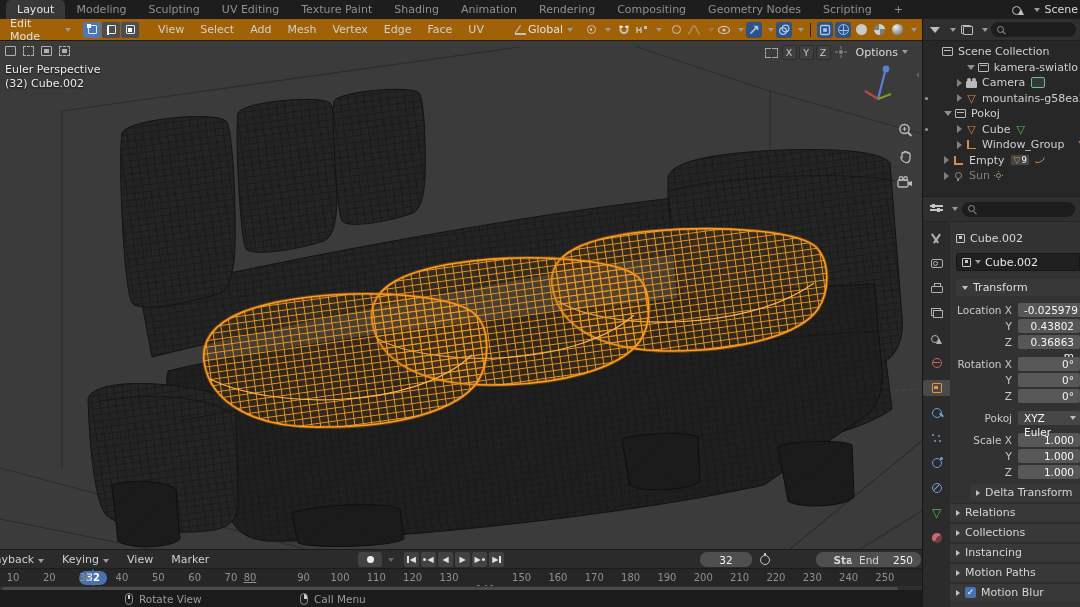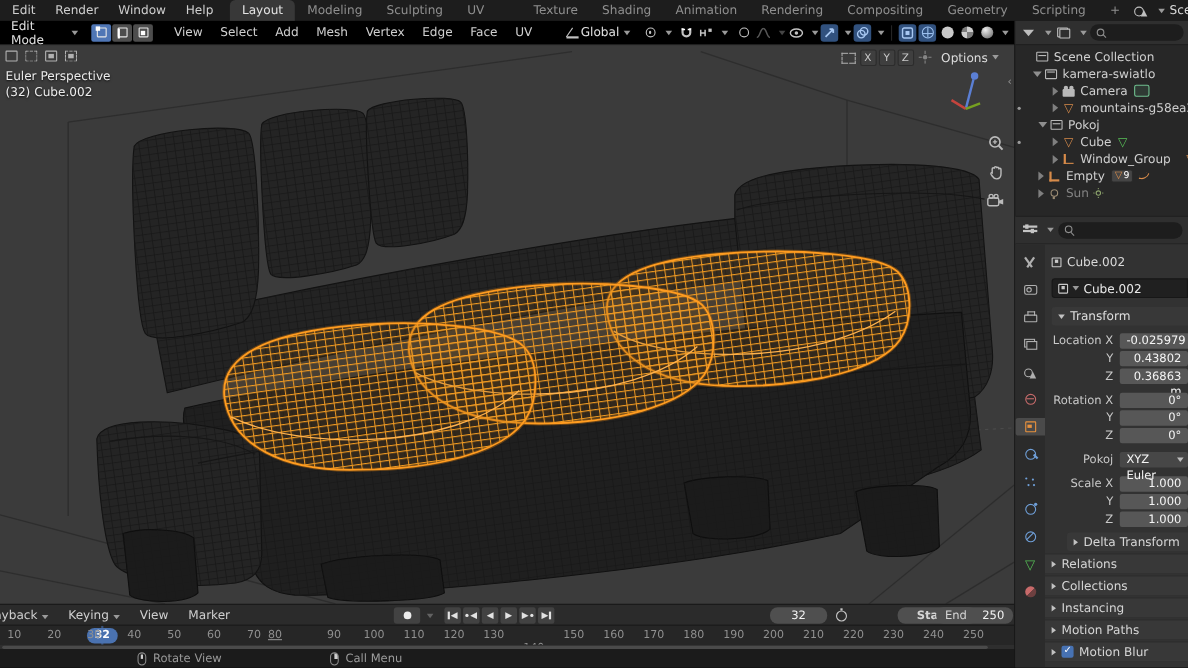--- a/index.html
+++ b/index.html
@@ -28,21 +28,21 @@
   .vl-ic { position:relative; width:12px; height:10px; }
   .vl-ic::before { content:""; position:absolute; left:0; top:0; width:8px; height:7px; border:1.2px solid #bdbdbd; border-radius:1px; }
   .vl-ic::after { content:""; position:absolute; right:0; bottom:0; width:8px; height:7px; border:1.2px solid #bdbdbd; border-radius:1px; background:#2e2e2e; }
 
   
   #body-row { display:flex; height:588px; }
   #left-col { width:922px; display:flex; flex-direction:column; }
   #right-col { width:158px; display:flex; flex-direction:column; border-left:1px solid #161616; }
 
   
-  #vp-header { height:22px; background:#000000; display:flex; align-items:center; padding:0 5px; gap:1px; border-bottom:1px solid #1f1f1f; }
+  #vp-header { height:22px; background:#a16207; display:flex; align-items:center; padding:0 5px; gap:1px; border-bottom:1px solid #1f1f1f; }
   .dd { display:flex; align-items:center; height:18px; padding:0 5px; border-radius:3px; color:#e0e0e0; }
   #mode-btns { display:flex; gap:1px; margin:0 6px; }
   .mode-btn { width:18px; height:16px; background:#4d4d4d; border-radius:2px; display:flex; align-items:center; justify-content:center; }
   .mode-btn.active { background:#4f76b5; }
   .g-box { position:relative; width:9px; height:9px; border:1.2px solid #e8e8e8; border-radius:1px; }
   .g-vert::after { content:""; position:absolute; left:-2px; top:-2px; width:4px; height:4px; background:#fff; }
   .g-edge::after { content:""; position:absolute; left:-1px; top:0px; width:2px; height:9px; background:#fff; }
   .g-face::after { content:""; position:absolute; left:1.5px; top:1.5px; width:4px; height:4px; background:#fff; }
   #vp-menus { display:flex; align-items:center; margin-left:4px; }
   #vp-menus .menu-item { padding:0 8px; }
@@ -209,26 +209,20 @@
 
   
   .side-btn { width:18px; height:18px; display:flex; align-items:center; justify-content:center; opacity:.85; }
 </style>
 </head>
 <body>
 
 <div id="app">
 
   <header id="topbar">
-    <nav id="menubar">
-        <span class="menu-item">Edit</span>
-        <span class="menu-item">Render</span>
-        <span class="menu-item">Window</span>
-        <span class="menu-item">Help</span>
-      </nav>
     <nav id="workspaces">
         <span class="ws-tab active">Layout</span>
         <span class="ws-tab">Modeling</span>
         <span class="ws-tab">Sculpting</span>
         <span class="ws-tab">UV Editing</span>
         <span class="ws-tab">Texture Paint</span>
         <span class="ws-tab">Shading</span>
         <span class="ws-tab">Animation</span>
         <span class="ws-tab">Rendering</span>
         <span class="ws-tab">Compositing</span>
@@ -632,21 +626,21 @@
       </div>
 
       <div id="outliner">
           <div class="ol-row" style="padding-left: 8px;">
             <span style="width: 10px;"></span>
             <span class="oi">
               <span class="oi-collection"></span>
             </span>
             <span class="lbl">Scene Collection</span>
           </div>
-          <div class="ol-row" style="padding-left: 16px;">
+          <div class="ol-row" style="padding-left: 31px; justify-content: flex-end;">
             <span class="tri-d"></span>
             <span class="oi">
               <span class="oi-collection"></span>
             </span>
             <span class="lbl">kamera-swiatlo</span>
           </div>
           <div class="ol-row" style="padding-left: 34px;">
             <span class="tri-r"></span>
             <span class="oi">
               <span class="oi-camera"></span>

